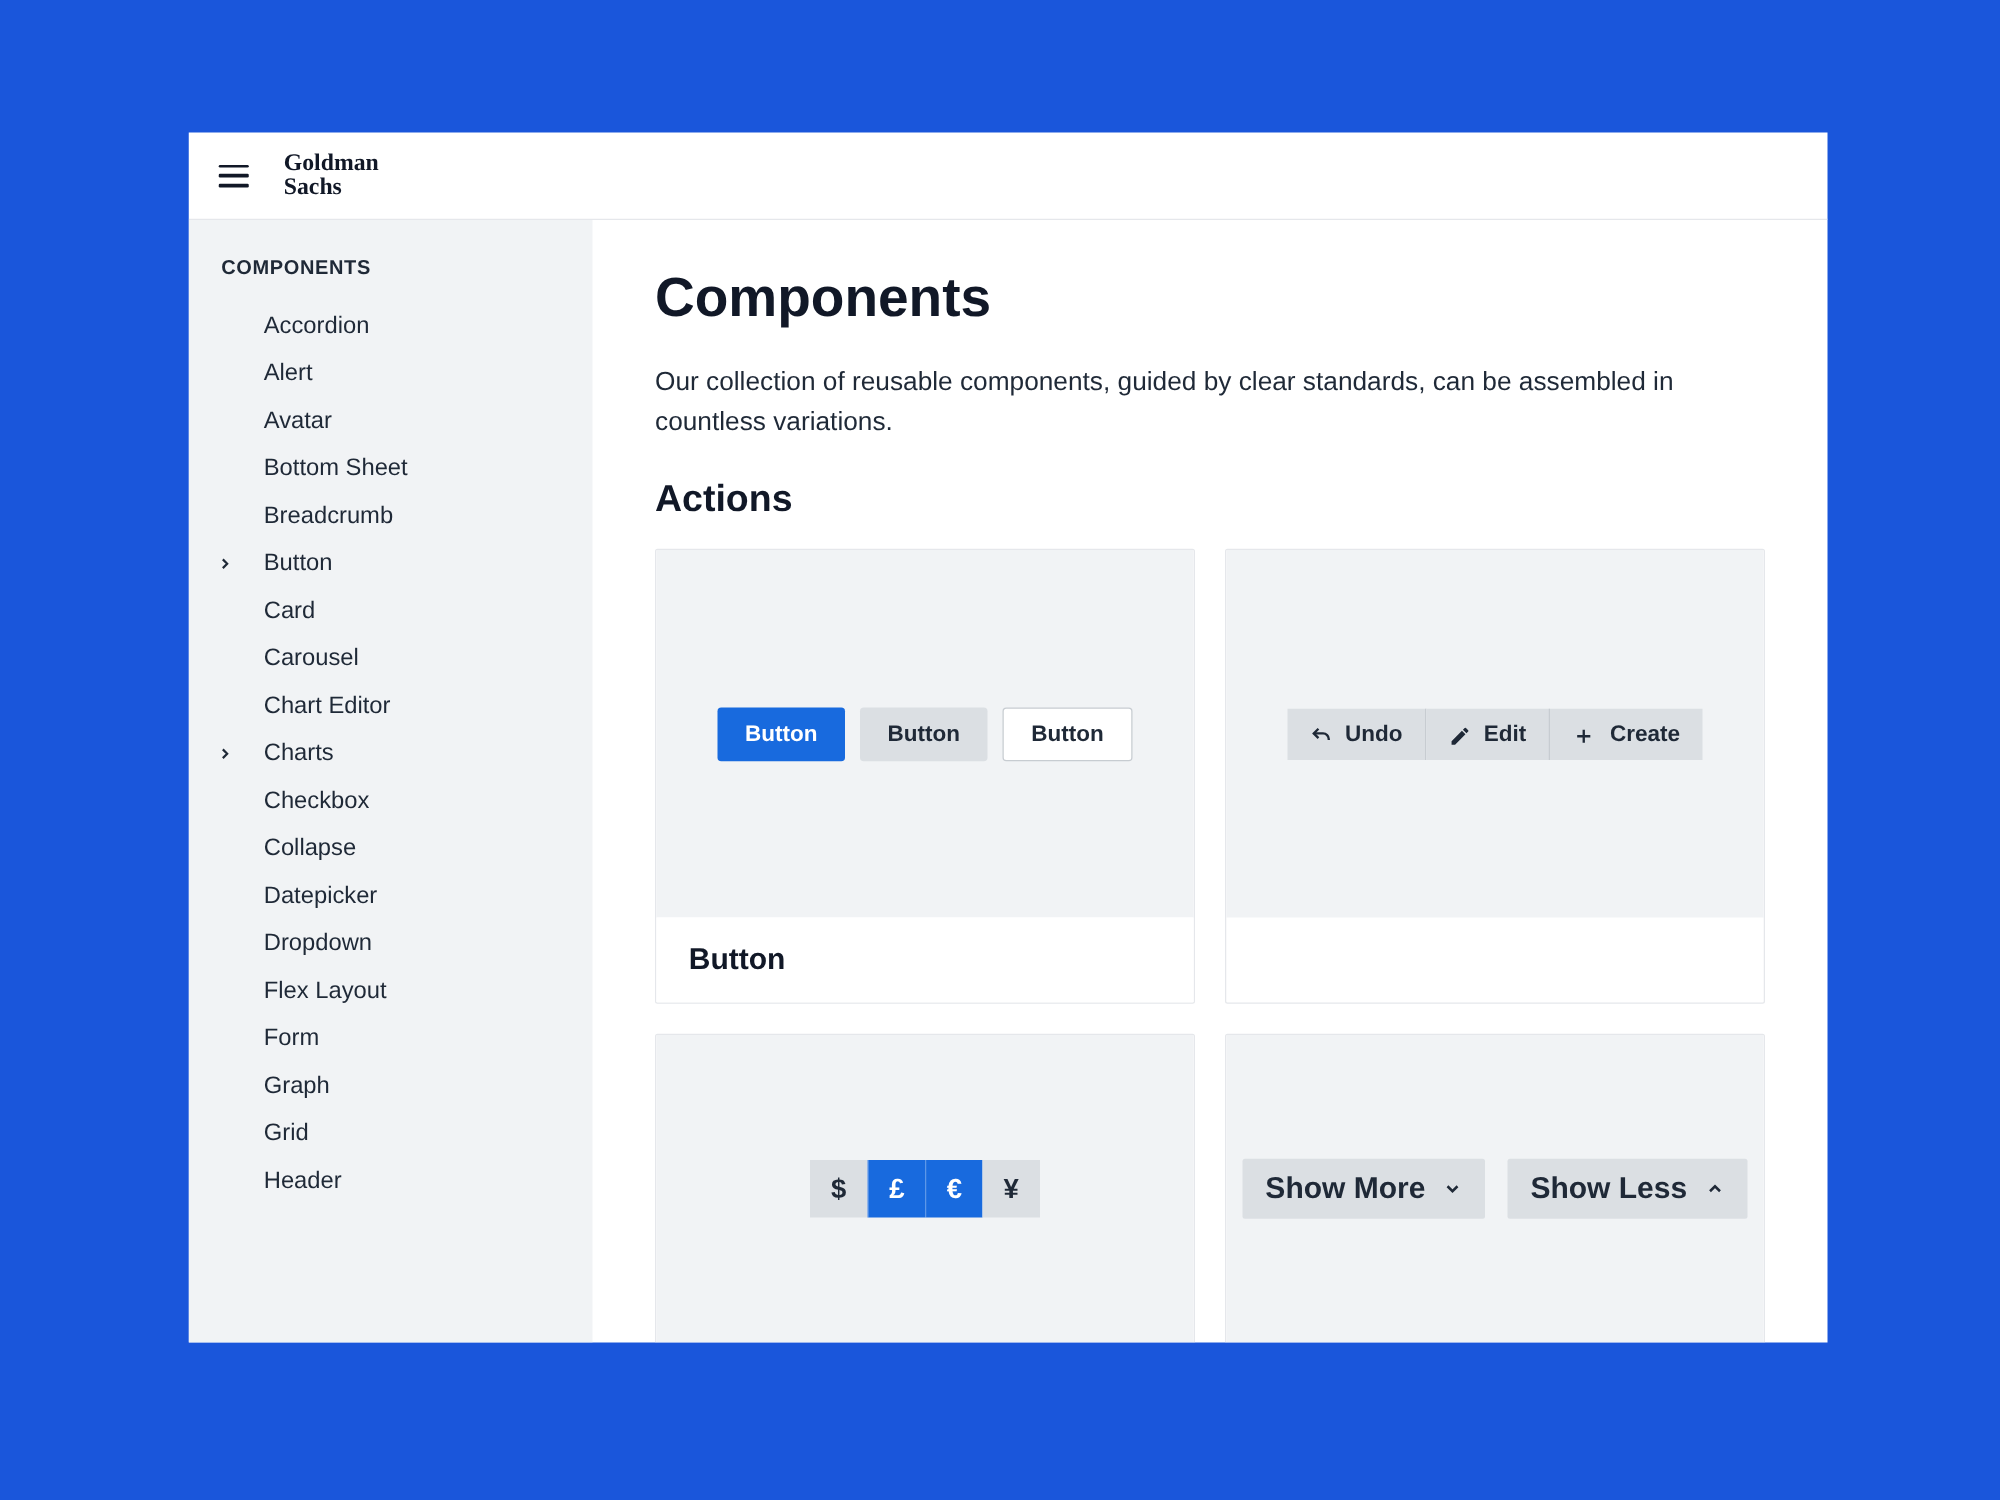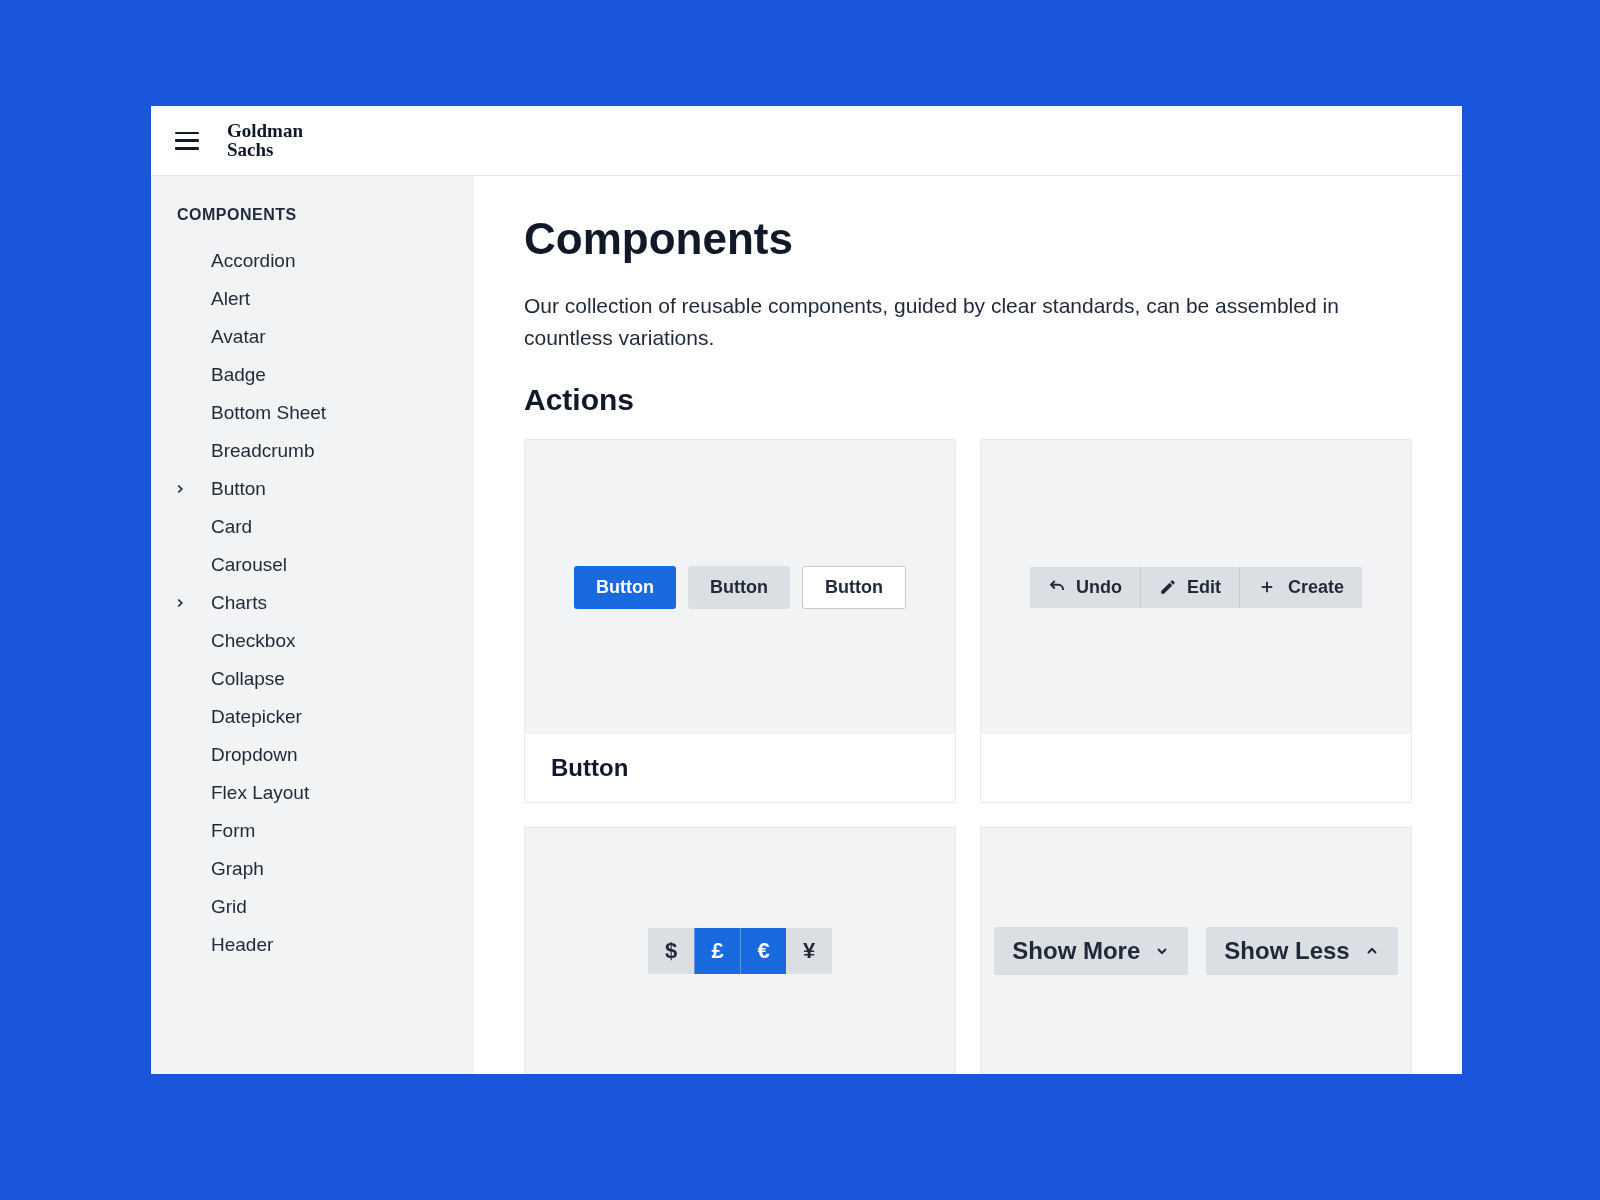--- a/index.html
+++ b/index.html
@@ -46,21 +46,21 @@
 .card-grid { display: grid; grid-template-columns: 1fr 1fr; gap: 24px; }
 .card { border: 1px solid #e5e7eb; border-radius: 2px; overflow: hidden; }
 .card-preview { background: #f1f3f5; height: 294px; display: flex; align-items: center; justify-content: center; }
 .card-footer { background: #fff; padding: 20px 26px; font-size: 24px; font-weight: 700; color: #111827; }
 .btn-row { display: flex; gap: 12px; }
 .btn { padding: 10px 22px; font-size: 18px; font-weight: 600; border-radius: 3px; cursor: pointer; border: none; }
 .btn-primary { background: #186ade; color: #fff; }
 .btn-secondary { background: #dbdfe3; color: #1f2937; }
 .btn-outline { background: #fff; color: #1f2937; border: 1px solid #c7ccd1; }
 .btn-group { display: flex; }
-.btn-group .gbtn { display: flex; align-items: center; gap: 10px; background: #dbdfe3; padding: 10px 18px; font-size: 18px; font-weight: 600; color: #1f2937; cursor: pointer; border: none; border-right: 1px solid #c7ccd1; }
+.btn-group .gbtn { display: flex; align-items: flex-end; gap: 10px; background: #dbdfe3; padding: 10px 18px; font-size: 18px; font-weight: 600; color: #1f2937; cursor: pointer; border: none; border-right: 1px solid #c7ccd1; }
 .btn-group .gbtn:last-child { border-right: none; gap: 12px; }
 .gbtn svg { width: 18px; height: 18px; }
 .seg-group { display: flex; }
 .seg { width: 46px; height: 46px; display: flex; align-items: center; justify-content: center; font-size: 22px; font-weight: 600; cursor: pointer; background: #dbdfe3; color: #1f2937; border: none; }
 .seg.sel { background: #186ade; color: #fff; }
 .seg + .seg.sel { border-left: 1px solid rgba(255,255,255,0.3); }
 .toggle-row { display: flex; gap: 18px; }
 .toggle-btn { display: flex; align-items: center; gap: 14px; background: #dbdfe3; padding: 10px 18px; font-size: 24px; font-weight: 600; color: #1f2937; cursor: pointer; border: none; border-radius: 2px; }
 .toggle-btn svg { width: 16px; height: 16px; }
 </style>
@@ -87,39 +87,39 @@
           <li class="sidebar-item">
             <span class="sidebar-label">Accordion</span>
           </li>
           <li class="sidebar-item">
             <span class="sidebar-label">Alert</span>
           </li>
           <li class="sidebar-item">
             <span class="sidebar-label">Avatar</span>
           </li>
           <li class="sidebar-item">
-            <span class="sidebar-label">Badge</span>
-          </li>
-          <li class="sidebar-item">
             <span class="sidebar-label">Bottom Sheet</span>
           </li>
           <li class="sidebar-item">
             <span class="sidebar-label">Breadcrumb</span>
           </li>
           <li class="sidebar-item has-arrow">
             <svg class="sidebar-arrow" viewBox="0 0 24 24" fill="none" stroke="#1f2937" stroke-width="3">
               <polyline points="9 6 15 12 9 18"></polyline>
             </svg>
             <span class="sidebar-label">Button</span>
           </li>
           <li class="sidebar-item">
             <span class="sidebar-label">Card</span>
           </li>
           <li class="sidebar-item">
             <span class="sidebar-label">Carousel</span>
+          </li>
+          <li class="sidebar-item">
+            <span class="sidebar-label">Chart Editor</span>
           </li>
           <li class="sidebar-item has-arrow">
             <svg class="sidebar-arrow" viewBox="0 0 24 24" fill="none" stroke="#1f2937" stroke-width="3">
               <polyline points="9 6 15 12 9 18"></polyline>
             </svg>
             <span class="sidebar-label">Charts</span>
           </li>
           <li class="sidebar-item">
             <span class="sidebar-label">Checkbox</span>
           </li>

